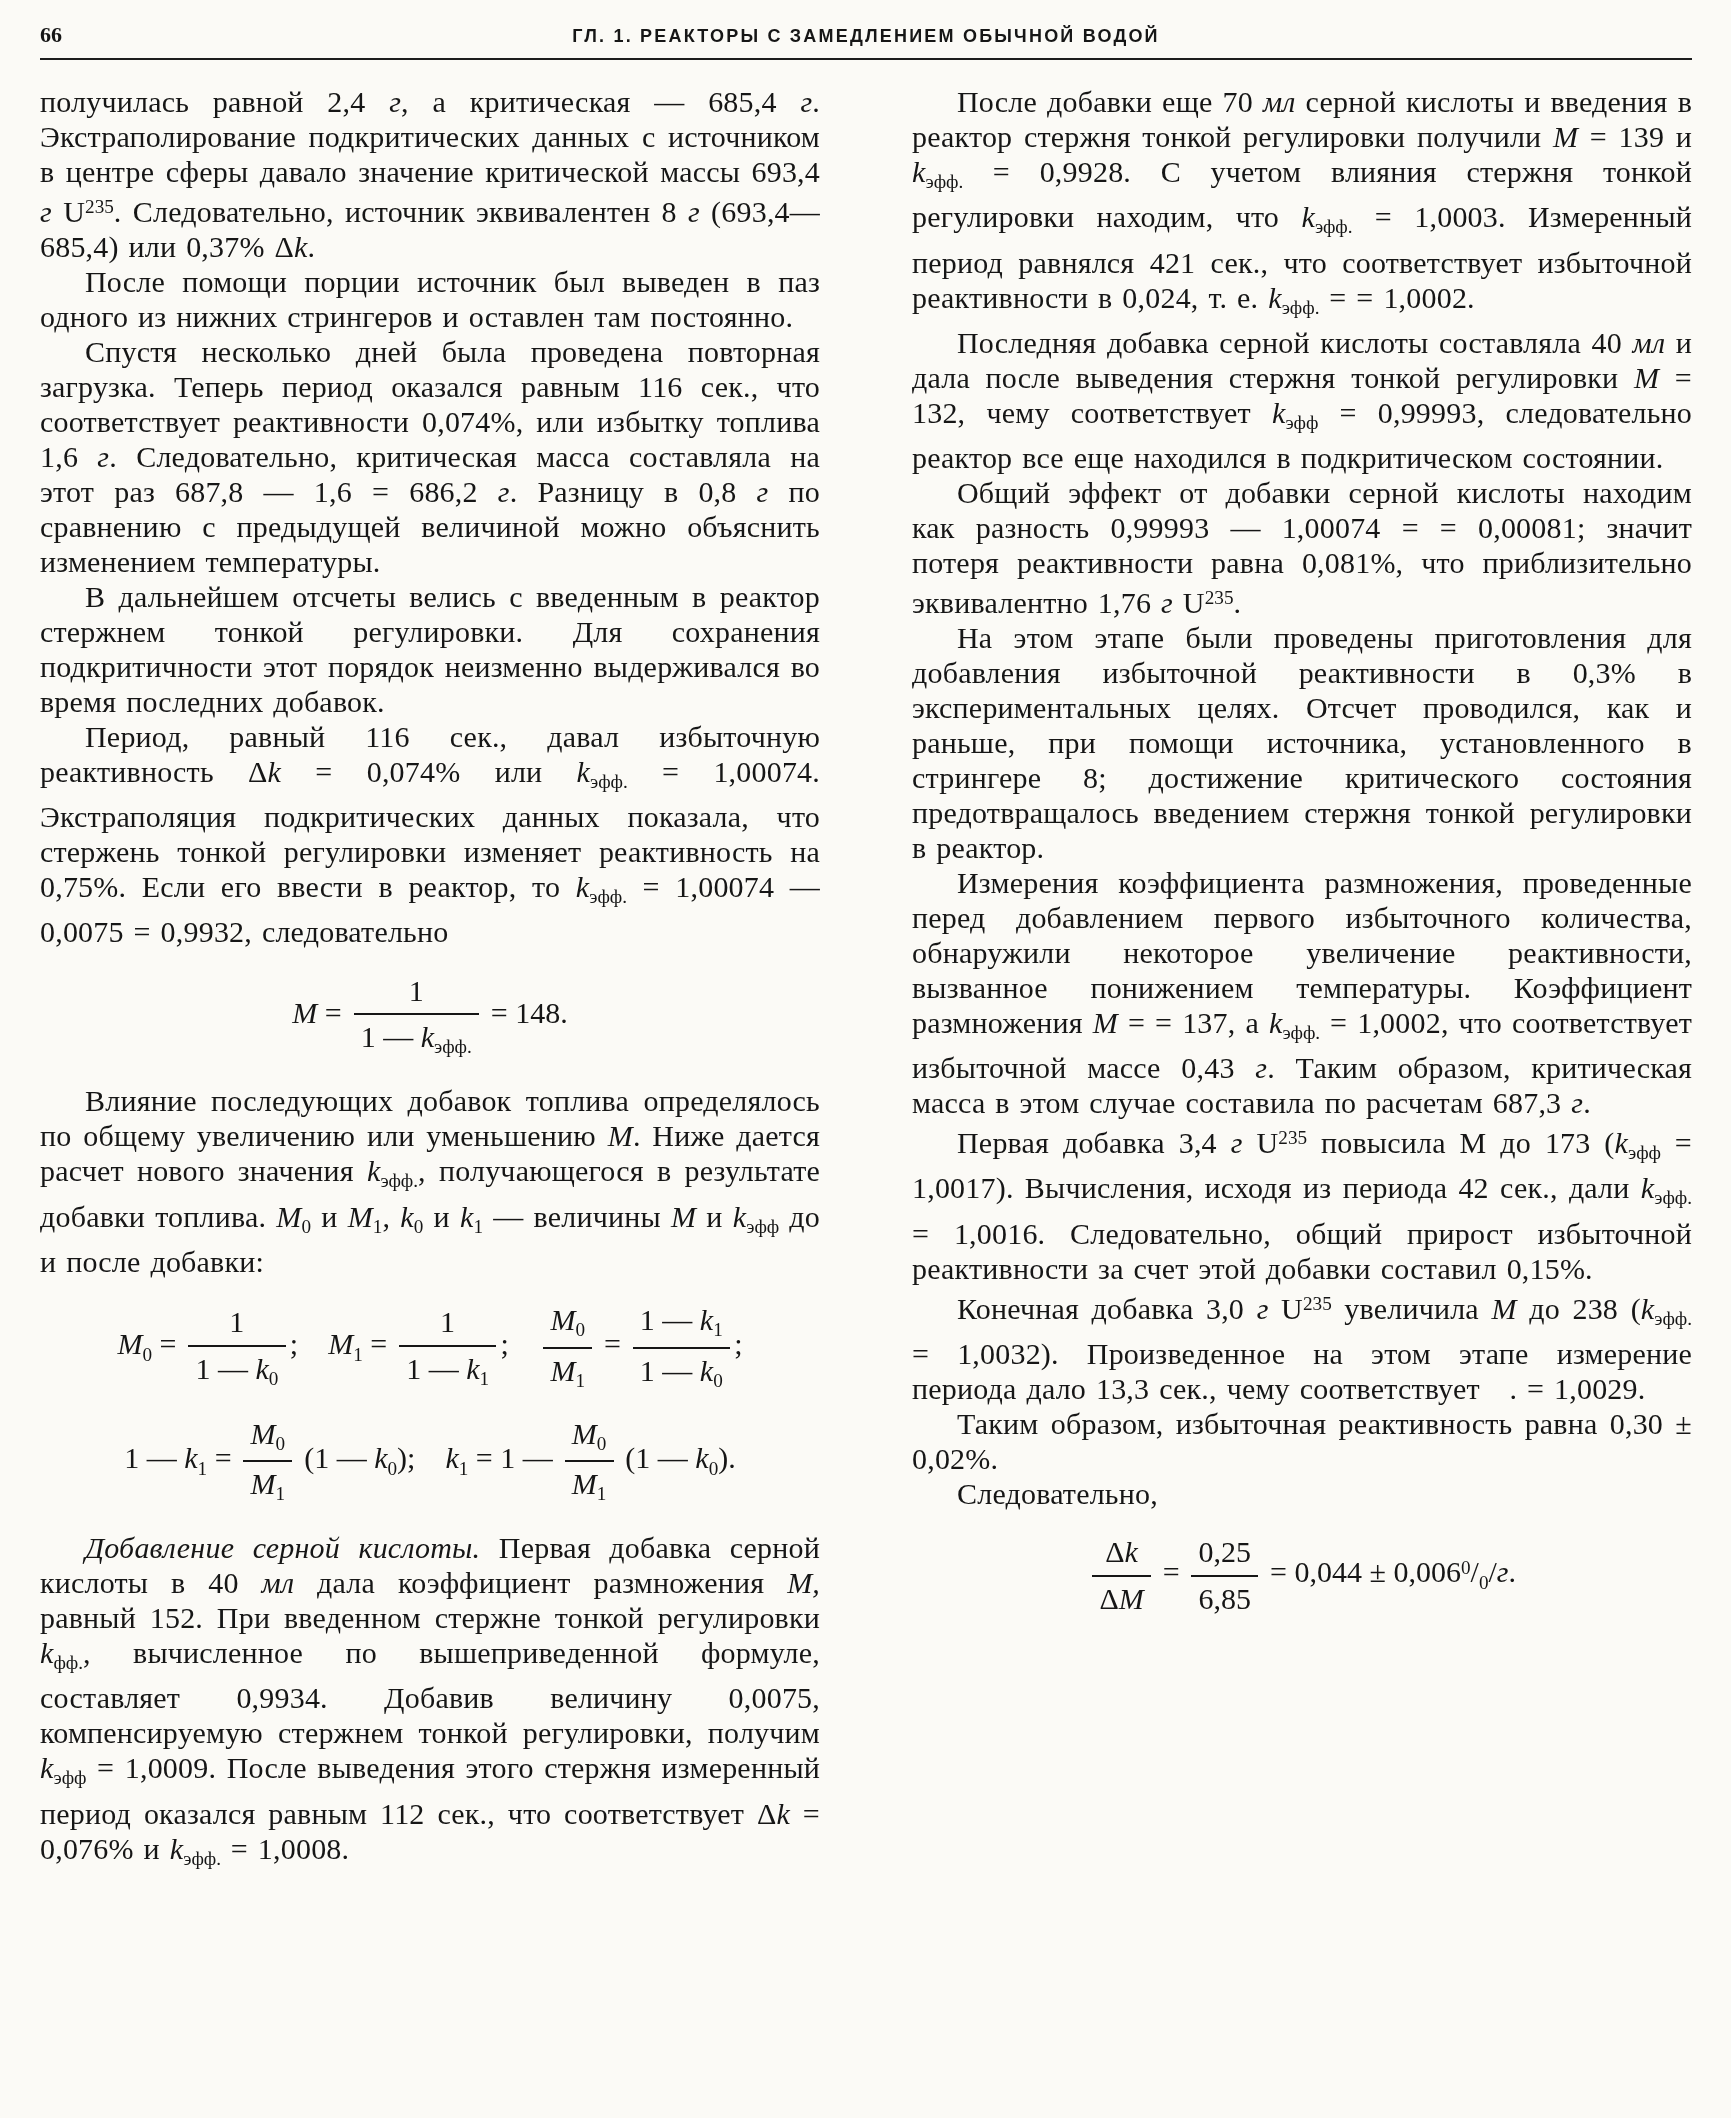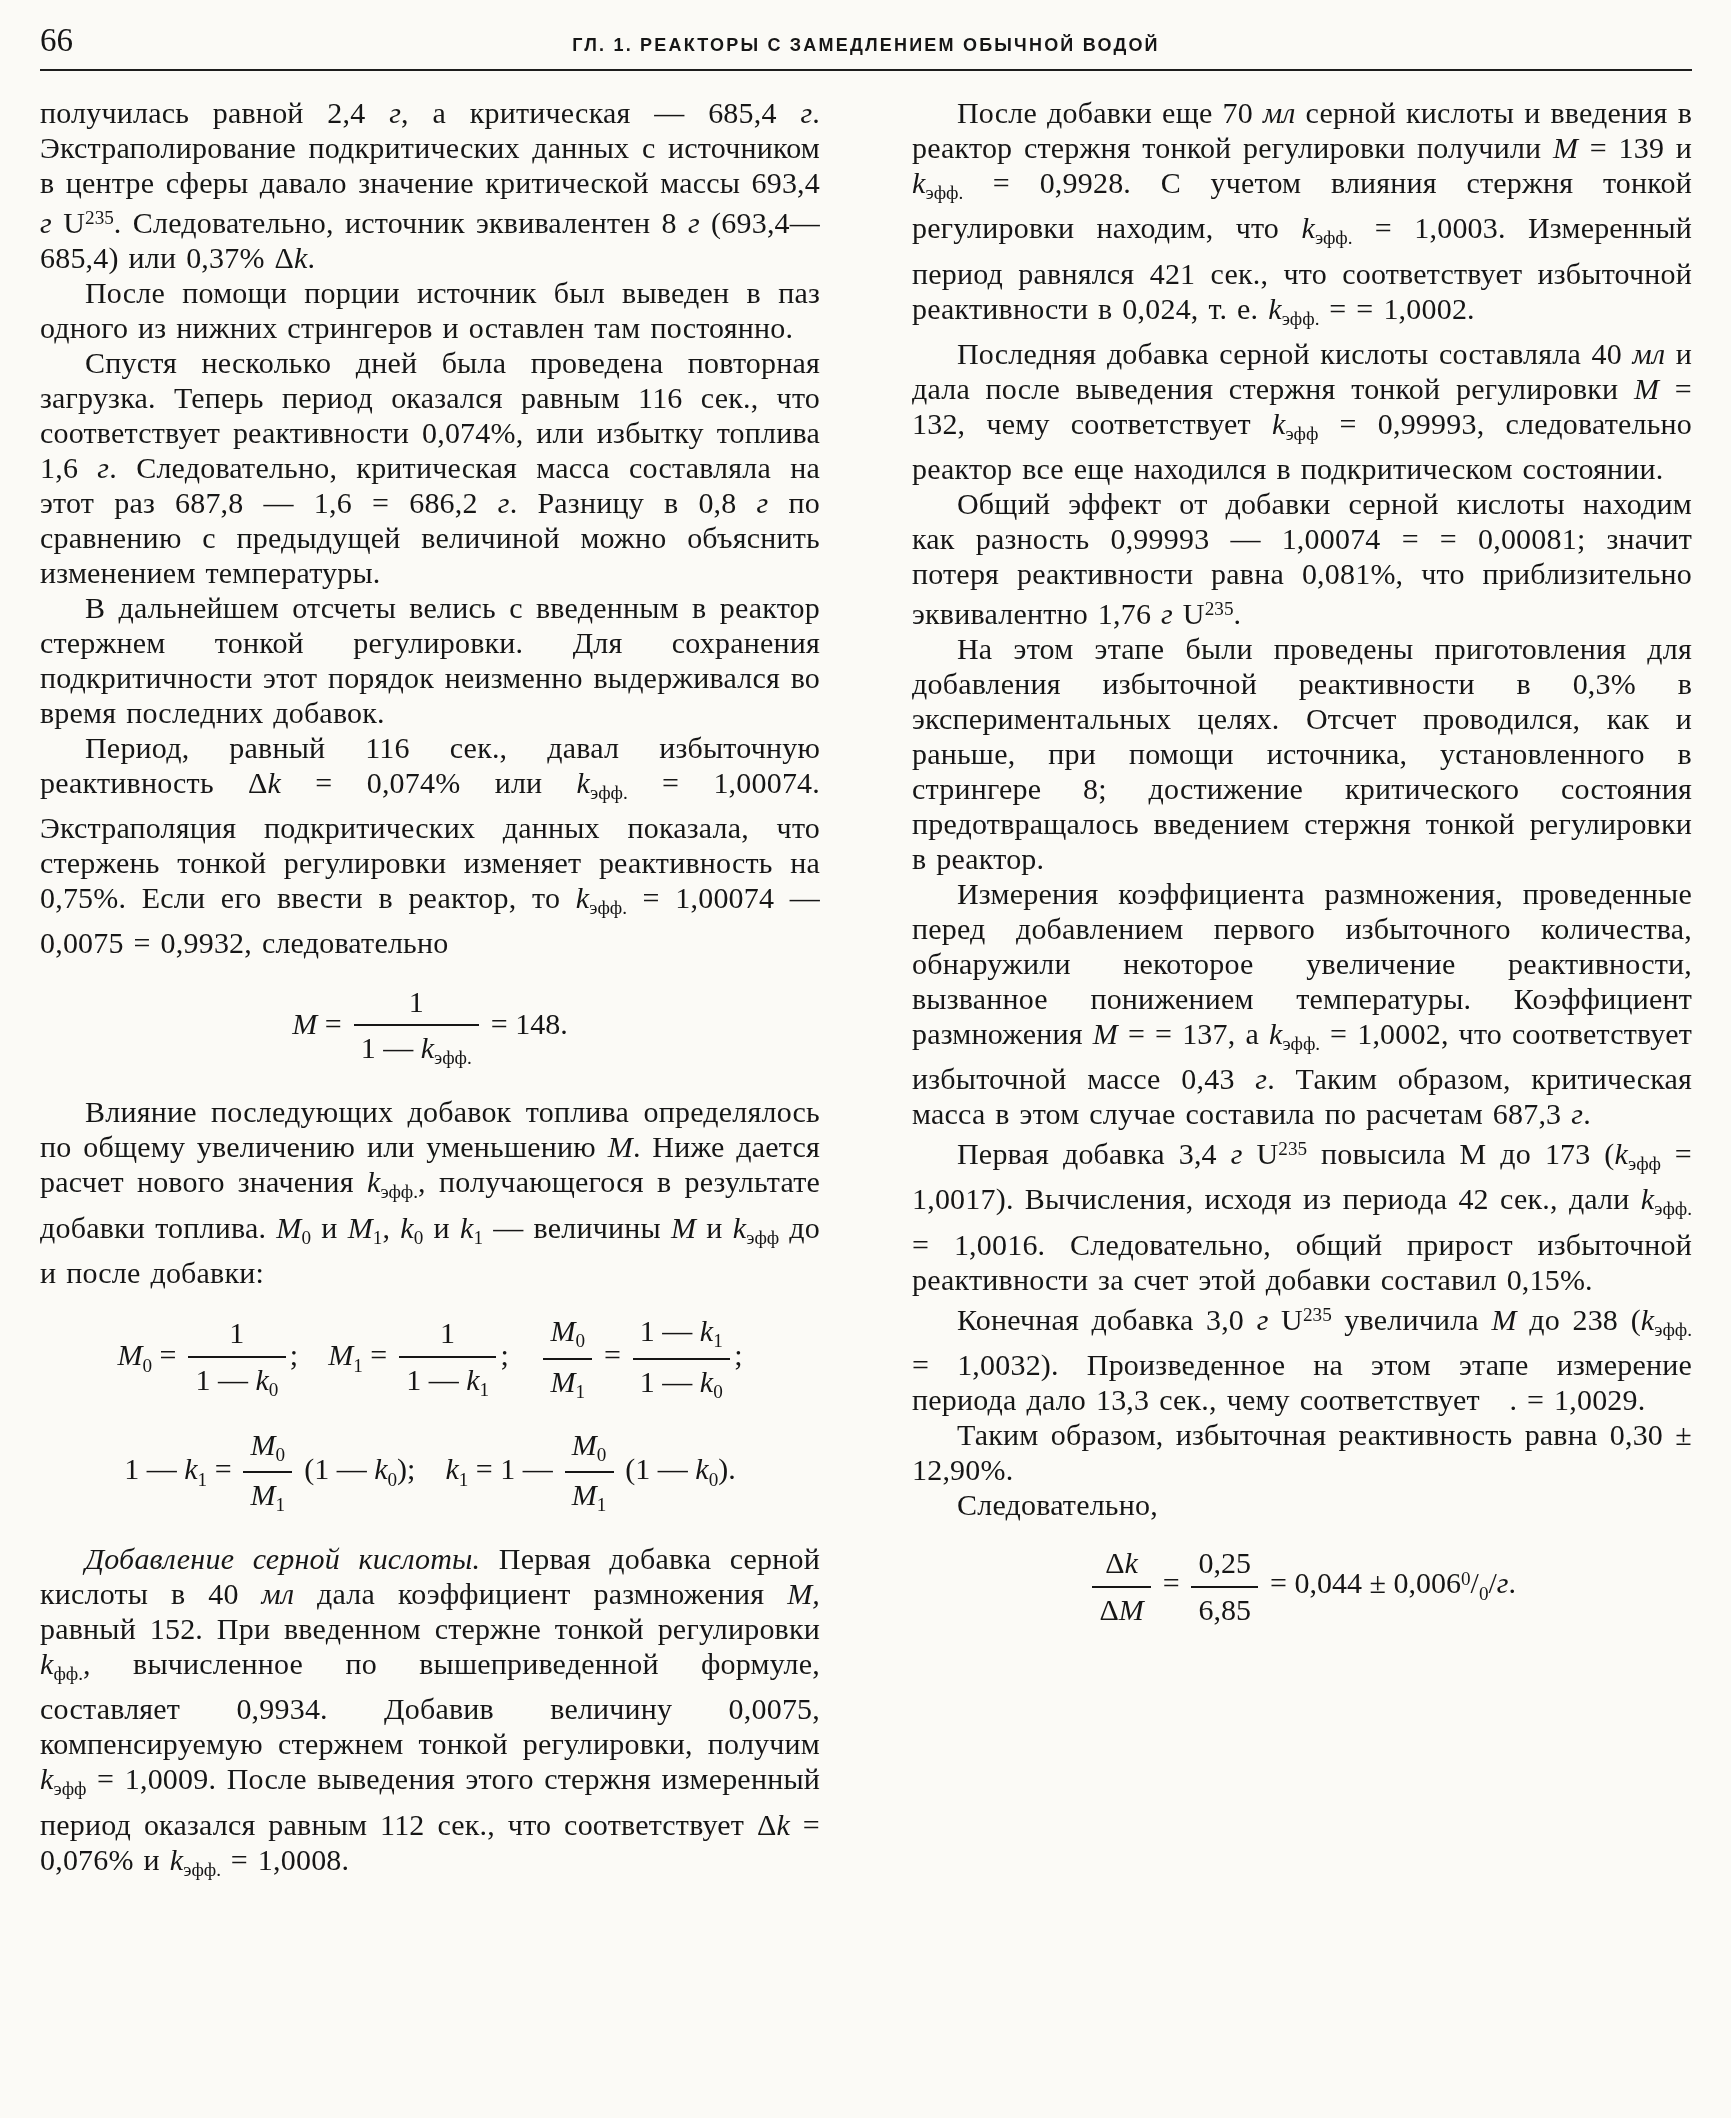--- a/index.html
+++ b/index.html
@@ -16,22 +16,22 @@
     padding: 21.6px 40px 29px 40px;
     overflow: hidden;
   }
   .page-header {
     display: grid;
     grid-template-columns: 1fr auto 1fr;
     align-items: baseline;
   }
   .page-number {
     justify-self: start;
-    font-weight: normal;
-    font-size: 33px;
+    font-weight: bold;
+    font-size: 22px;
     font-family: "Liberation Serif", serif;
   }
   .chapter-title {
     text-align: center;
     font-family: "Liberation Sans", sans-serif;
     font-weight: bold;
     font-size: 18px;
     letter-spacing: 2.2px;
     white-space: nowrap;
   }
@@ -106,19 +106,19 @@
         <p class="para ind"><span class="it">Добавление серной кислоты.</span> Первая добавка серной кислоты в 40 <span class="it">мл</span> дала коэффициент размножения <span class="it">M,</span> равный 152. При введенном стержне тонкой регулировки <span class="it">k</span><span class="sub">фф.</span>, вычисленное по вышеприведенной формуле, составляет 0,9934. Добавив величину 0,0075, компенсируемую стержнем тонкой регулировки, получим <span class="it">k</span><span class="sub">эфф</span> = 1,0009. После выведения этого стержня измеренный период оказался равным 112 сек., что соответствует Δ<span class="it">k</span> = 0,076% и <span class="it">k</span><span class="sub">эфф.</span> = 1,0008.</p>
       </section>
     <section class="col">
         <p class="para ind">После добавки еще 70 <span class="it">мл</span> серной кислоты и введения в реактор стержня тонкой регулировки получили <span class="it">M</span> = 139 и <span class="it">k</span><span class="sub">эфф.</span> = 0,9928. С учетом влияния стержня тонкой регулировки находим, что <span class="it">k</span><span class="sub">эфф.</span> = 1,0003. Измеренный период равнялся 421 сек., что соответствует избыточной реактивности в 0,024, т. е. <span class="it">k</span><span class="sub">эфф.</span> = = 1,0002.</p>
         <p class="para ind">Последняя добавка серной кислоты составляла 40 <span class="it">мл</span> и дала после выведения стержня тонкой регулировки <span class="it">M</span> = 132, чему соответствует <span class="it">k</span><span class="sub">эфф</span> = 0,99993, следовательно реактор все еще находился в подкритическом состоянии.</p>
         <p class="para ind">Общий эффект от добавки серной кислоты находим как разность 0,99993 — 1,00074 = = 0,00081; значит потеря реактивности равна 0,081%, что приблизительно эквивалентно 1,76 <span class="it">г</span> U<span class="sup">235</span>.</p>
         <p class="para ind">На этом этапе были проведены приготовления для добавления избыточной реактивности в 0,3% в экспериментальных целях. Отсчет проводился, как и раньше, при помощи источника, установленного в стрингере 8; достижение критического состояния предотвращалось введением стержня тонкой регулировки в реактор.</p>
         <p class="para ind">Измерения коэффициента размножения, проведенные перед добавлением первого избыточного количества, обнаружили некоторое увеличение реактивности, вызванное понижением температуры. Коэффициент размножения <span class="it">M</span> = = 137, а <span class="it">k</span><span class="sub">эфф.</span> = 1,0002, что соответствует избыточной массе 0,43 <span class="it">г</span>. Таким образом, критическая масса в этом случае составила по расчетам 687,3 <span class="it">г</span>.</p>
         <p class="para ind">Первая добавка 3,4 <span class="it">г</span> U<span class="sup">235</span> повысила М до 173 (<span class="it">k</span><span class="sub">эфф</span> = 1,0017). Вычисления, исходя из периода 42 сек., дали <span class="it">k</span><span class="sub">эфф.</span> = 1,0016. Следовательно, общий прирост избыточной реактивности за счет этой добавки составил 0,15%.</p>
         <p class="para ind">Конечная добавка 3,0 <span class="it">г</span> U<span class="sup">235</span> увеличила <span class="it">M</span> до 238 (<span class="it">k</span><span class="sub">эфф.</span> = 1,0032). Произведенное на этом этапе измерение периода дало 13,3 сек., чему соответствует &nbsp;&nbsp;. = 1,0029.</p>
-        <p class="para ind">Таким образом, избыточная реактивность равна 0,30 ± 12,90%.</p>
+        <p class="para ind">Таким образом, избыточная реактивность равна 0,30 ± 0,02%.</p>
         <p class="para ind">Следовательно,</p>
         <div class="formula"><span class="frac"><span class="num">Δ<span class="it">k</span></span><span class="den">Δ<span class="it">M</span></span></span> = <span class="frac"><span class="num">0,25</span><span class="den">6,85</span></span> = 0,044 ± 0,006<span class="sup">0</span>/<span class="sub">0</span>/<span class="it">г</span>.</div>
       </section>
   </main>
 </div>
 
 
 </body></html>

